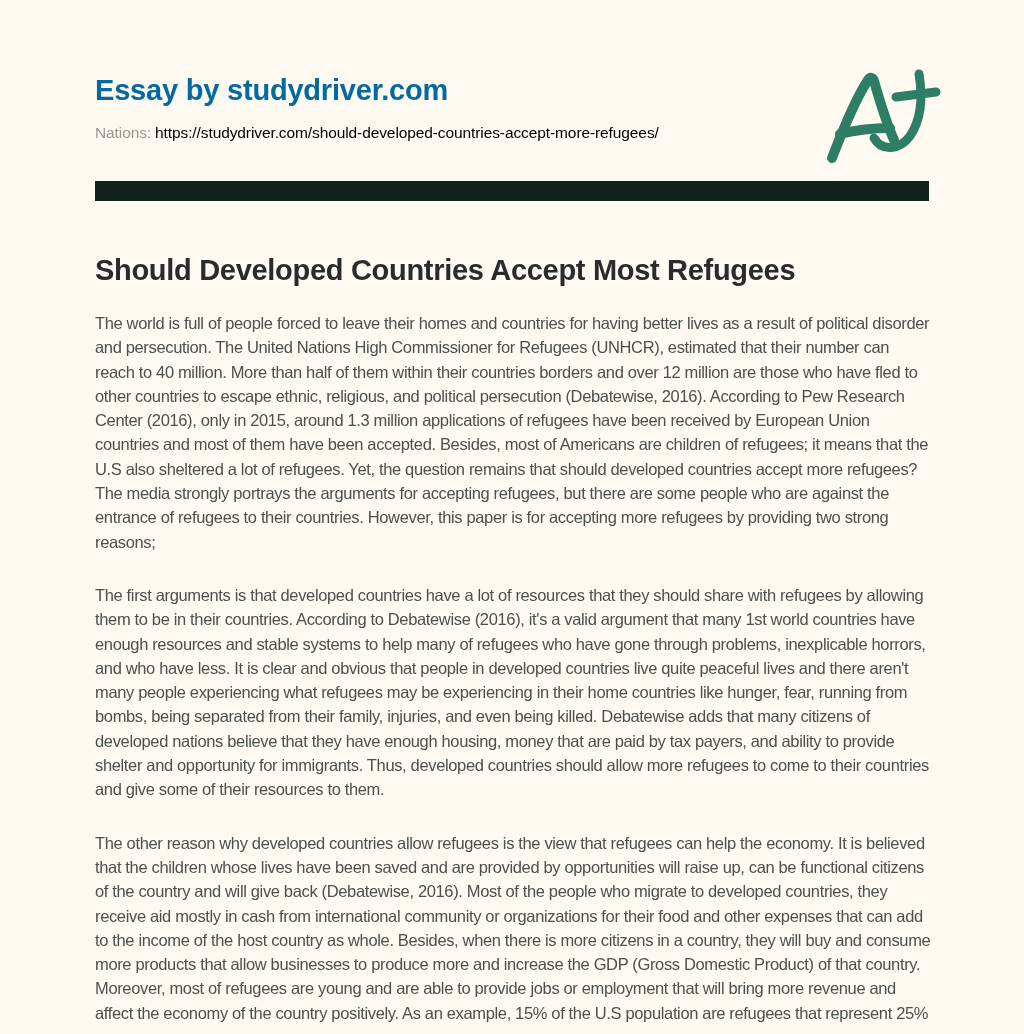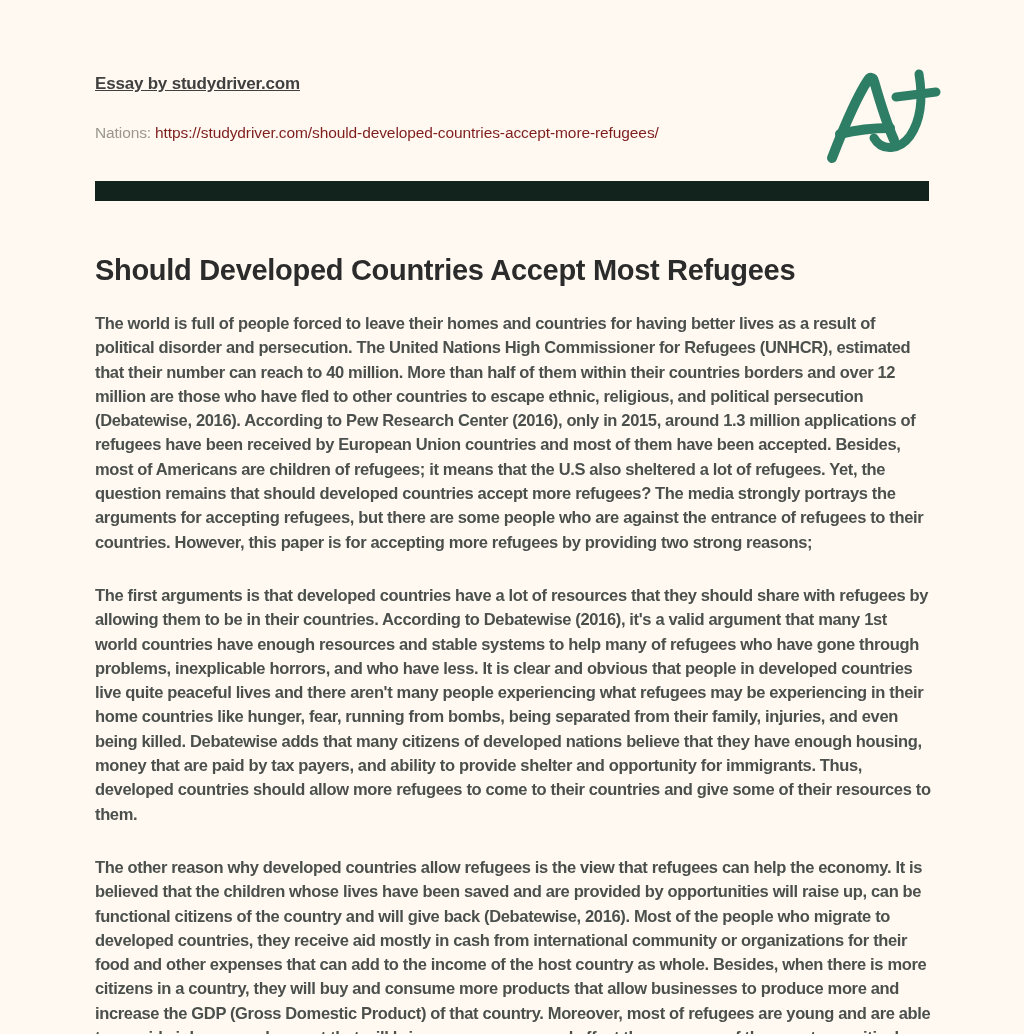--- a/index.html
+++ b/index.html
@@ -13,36 +13,35 @@
   }
   .page {
     position: absolute;
     inset: 0;
     background: #FFF9F1;
   }
   .header-title {
     position: absolute;
     left: 95px;
     top: 74px;
-    font-size: 17px;
+    font-size: 29px;
     font-weight: 700;
-    color: #404040;
+    color: #0369a1;
     letter-spacing: -0.2px;
-    text-decoration: underline;
   }
   .source-line {
     position: absolute;
     left: 95px;
     top: 124px;
     font-size: 15.5px;
     color: #9A968F;
     letter-spacing: -0.1px;
   }
   .source-line a {
-    color: #7f1d1d;
+    color: #000000;
     text-decoration: none;
     margin-left: 4px;
   }
   .logo {
     position: absolute;
     left: 818px;
     top: 64px;
     width: 124px;
     height: 102px;
   }
@@ -70,21 +69,20 @@
     left: 95px;
     top: 311px;
     width: 836px;
     font-size: 16.5px;
     line-height: 24.3px;
     color: #4B504D;
     letter-spacing: -0.35px;
   }
   .essay-body p {
     margin: 0 0 29px 0;
-    font-weight: bold;
   }
 </style>
 </head>
 <body>
 
 <div class="page">
 
   <div class="header-title">Essay by studydriver.com</div>
 
   <div class="source-line">

